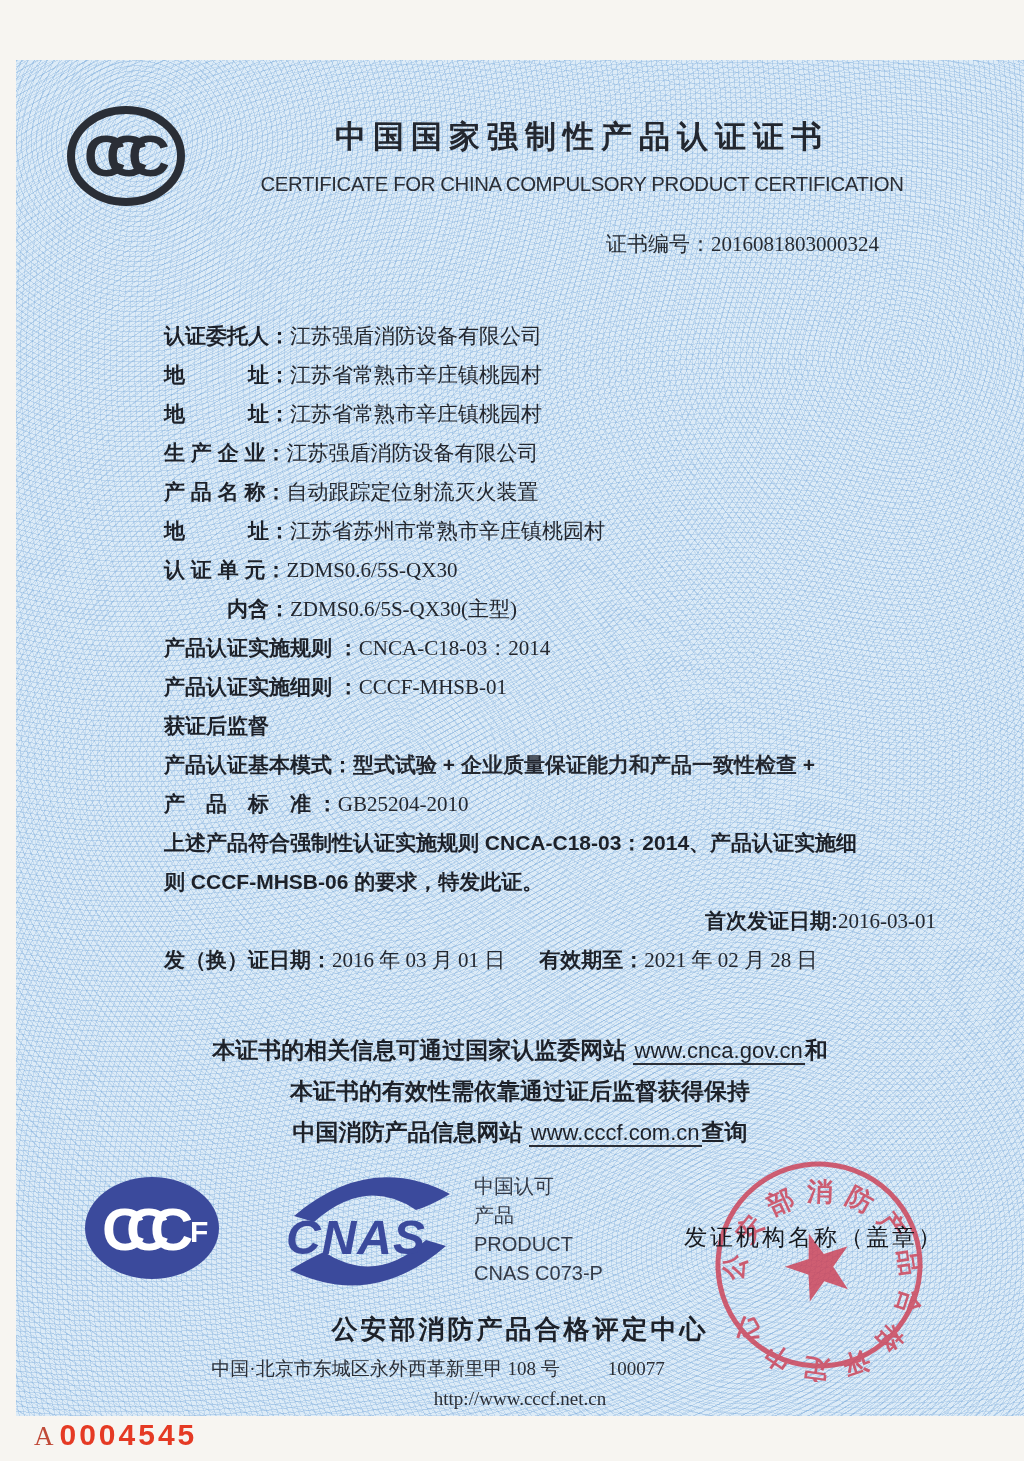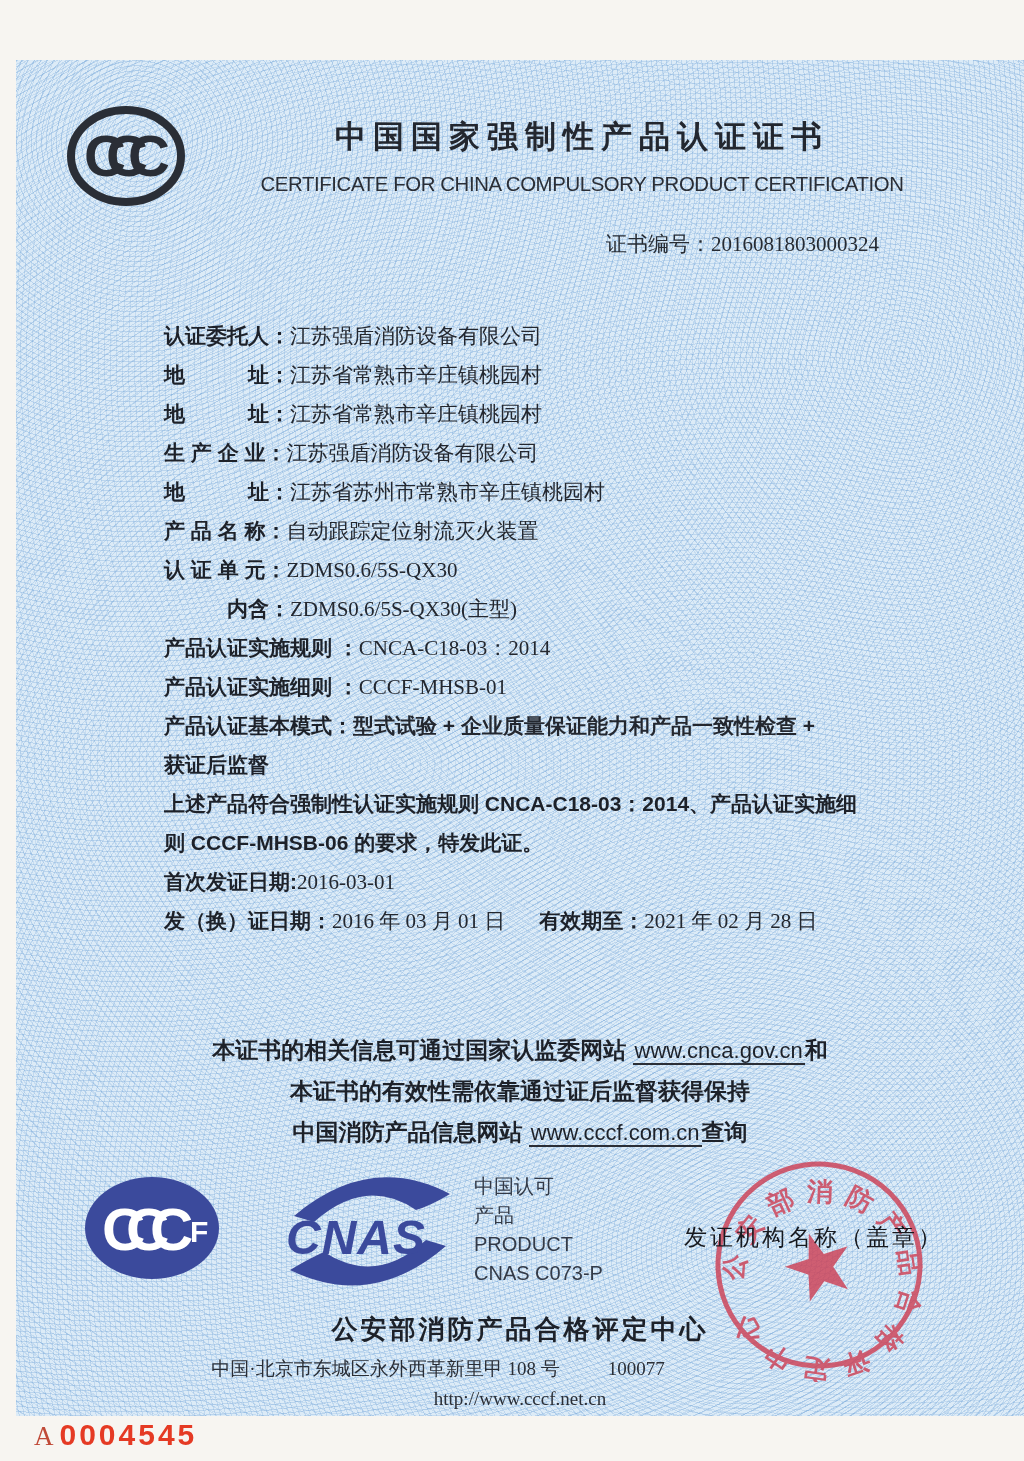--- a/index.html
+++ b/index.html
@@ -29,21 +29,21 @@
     font-family:"Liberation Sans","DejaVu Sans",sans-serif;
     font-size:21px;letter-spacing:-0.4px;color:#2a2e36;
     transform:scaleX(.97);transform-origin:center;
   }
   .certno{position:absolute;left:590px;top:170px;font-size:21px;color:#262b33;}
   .body{position:absolute;left:148px;top:208px;width:772px;margin-top:48px;}
   .row{height:39px;line-height:39px;white-space:nowrap;font-size:21px;}
   .lab{font-family:"Liberation Sans","DejaVu Sans",sans-serif;font-weight:bold;color:#1d2129;}
   .val{font-family:"Liberation Serif","DejaVu Serif",serif;color:#23272f;}
   .row.bold .val, .row.bold .lab{font-family:"Liberation Sans","DejaVu Sans",sans-serif;font-weight:bold;}
-  .row.center{text-align:left;}
+  .row.center{text-align:right;}
   .gap{display:inline-block;width:34px;}
   .notes{position:absolute;left:0;top:970px;width:1008px;text-align:center;}
   .note{height:41px;line-height:41px;font-family:"Liberation Sans","DejaVu Sans",sans-serif;
         font-weight:bold;font-size:23px;color:#1d2129;}
   .note .url{font-weight:normal;font-size:22px;border-bottom:2px solid #2a2e36;padding:0 2px;}
   .cccf-logo{position:absolute;left:52px;top:1106px;}
   .cnas-logo{position:absolute;left:262px;top:1100px;}
   .cnas-caption{position:absolute;left:458px;top:1112px;line-height:29px;font-size:20px;
                 color:#333a47;font-family:"Liberation Sans","DejaVu Sans",sans-serif;}
   .stamp{position:absolute;left:686px;top:1088px;}
@@ -84,28 +84,29 @@
 
     <div class="certno">
       <span>证书编号：</span><span>2016081803000324</span>
     </div>
 
     <div class="body">
       <div class="row"><span class="lab">认证委托人：</span><span class="val">江苏强盾消防设备有限公司</span></div>
       <div class="row"><span class="lab">地　　　址：</span><span class="val">江苏省常熟市辛庄镇桃园村</span></div>
       <div class="row"><span class="lab">地　　　址：</span><span class="val">江苏省常熟市辛庄镇桃园村</span></div>
       <div class="row"><span class="lab">生 产 企 业：</span><span class="val">江苏强盾消防设备有限公司</span></div>
+      <div class="row"><span class="lab">产 品 名 称：</span><span class="val">自动跟踪定位射流灭火装置</span></div>
       <div class="row"><span class="lab">地　　　址：</span><span class="val">江苏省苏州市常熟市辛庄镇桃园村</span></div>
-      <div class="row"><span class="lab">产 品 名 称：</span><span class="val">自动跟踪定位射流灭火装置</span></div>
       <div class="row"><span class="lab">认 证 单 元：</span><span class="val">ZDMS0.6/5S-QX30</span></div>
       <div class="row"><span class="lab">　　　内含：</span><span class="val">ZDMS0.6/5S-QX30(主型)</span></div>
       <div class="row"><span class="lab">产品认证实施规则 ：</span><span class="val">CNCA-C18-03：2014</span></div>
       <div class="row"><span class="lab">产品认证实施细则 ：</span><span class="val">CCCF-MHSB-01</span></div>
+      <div class="row"><span class="lab">获证后监督</span></div>
       <div class="row bold"><span class="lab">产品认证基本模式：</span><span class="val">型式试验 + 企业质量保证能力和产品一致性检查 +</span></div>
-      <div class="row"><span class="lab">获证后监督</span></div>
+      <div class="row"><span class="lab">产　品　标　准 ：</span><span class="val">GB25204-2010</span></div>
       <div class="row bold"><span class="lab">上述产品符合强制性认证实施规则 CNCA-C18-03：2014、产品认证实施细</span></div>
       <div class="row bold"><span class="lab">则 CCCF-MHSB-06 的要求，特发此证。</span></div>
       <div class="row center"><span class="lab">首次发证日期:</span><span class="val">2016-03-01</span></div>
       <div class="row"><span class="lab">发（换）证日期：</span><span class="val">2016 年 03 月 01 日</span><span class="gap"></span><span class="lab">有效期至：</span><span class="val">2021 年 02 月 28 日</span></div>
     </div>
 
     <div class="notes">
       <div class="note"><span>本证书的相关信息可通过国家认监委网站 </span><span class="url">www.cnca.gov.cn</span><span>和</span></div>
       <div class="note">本证书的有效性需依靠通过证后监督获得保持</div>
       <div class="note"><span>中国消防产品信息网站 </span><span class="url">www.cccf.com.cn</span><span>查询</span></div>

